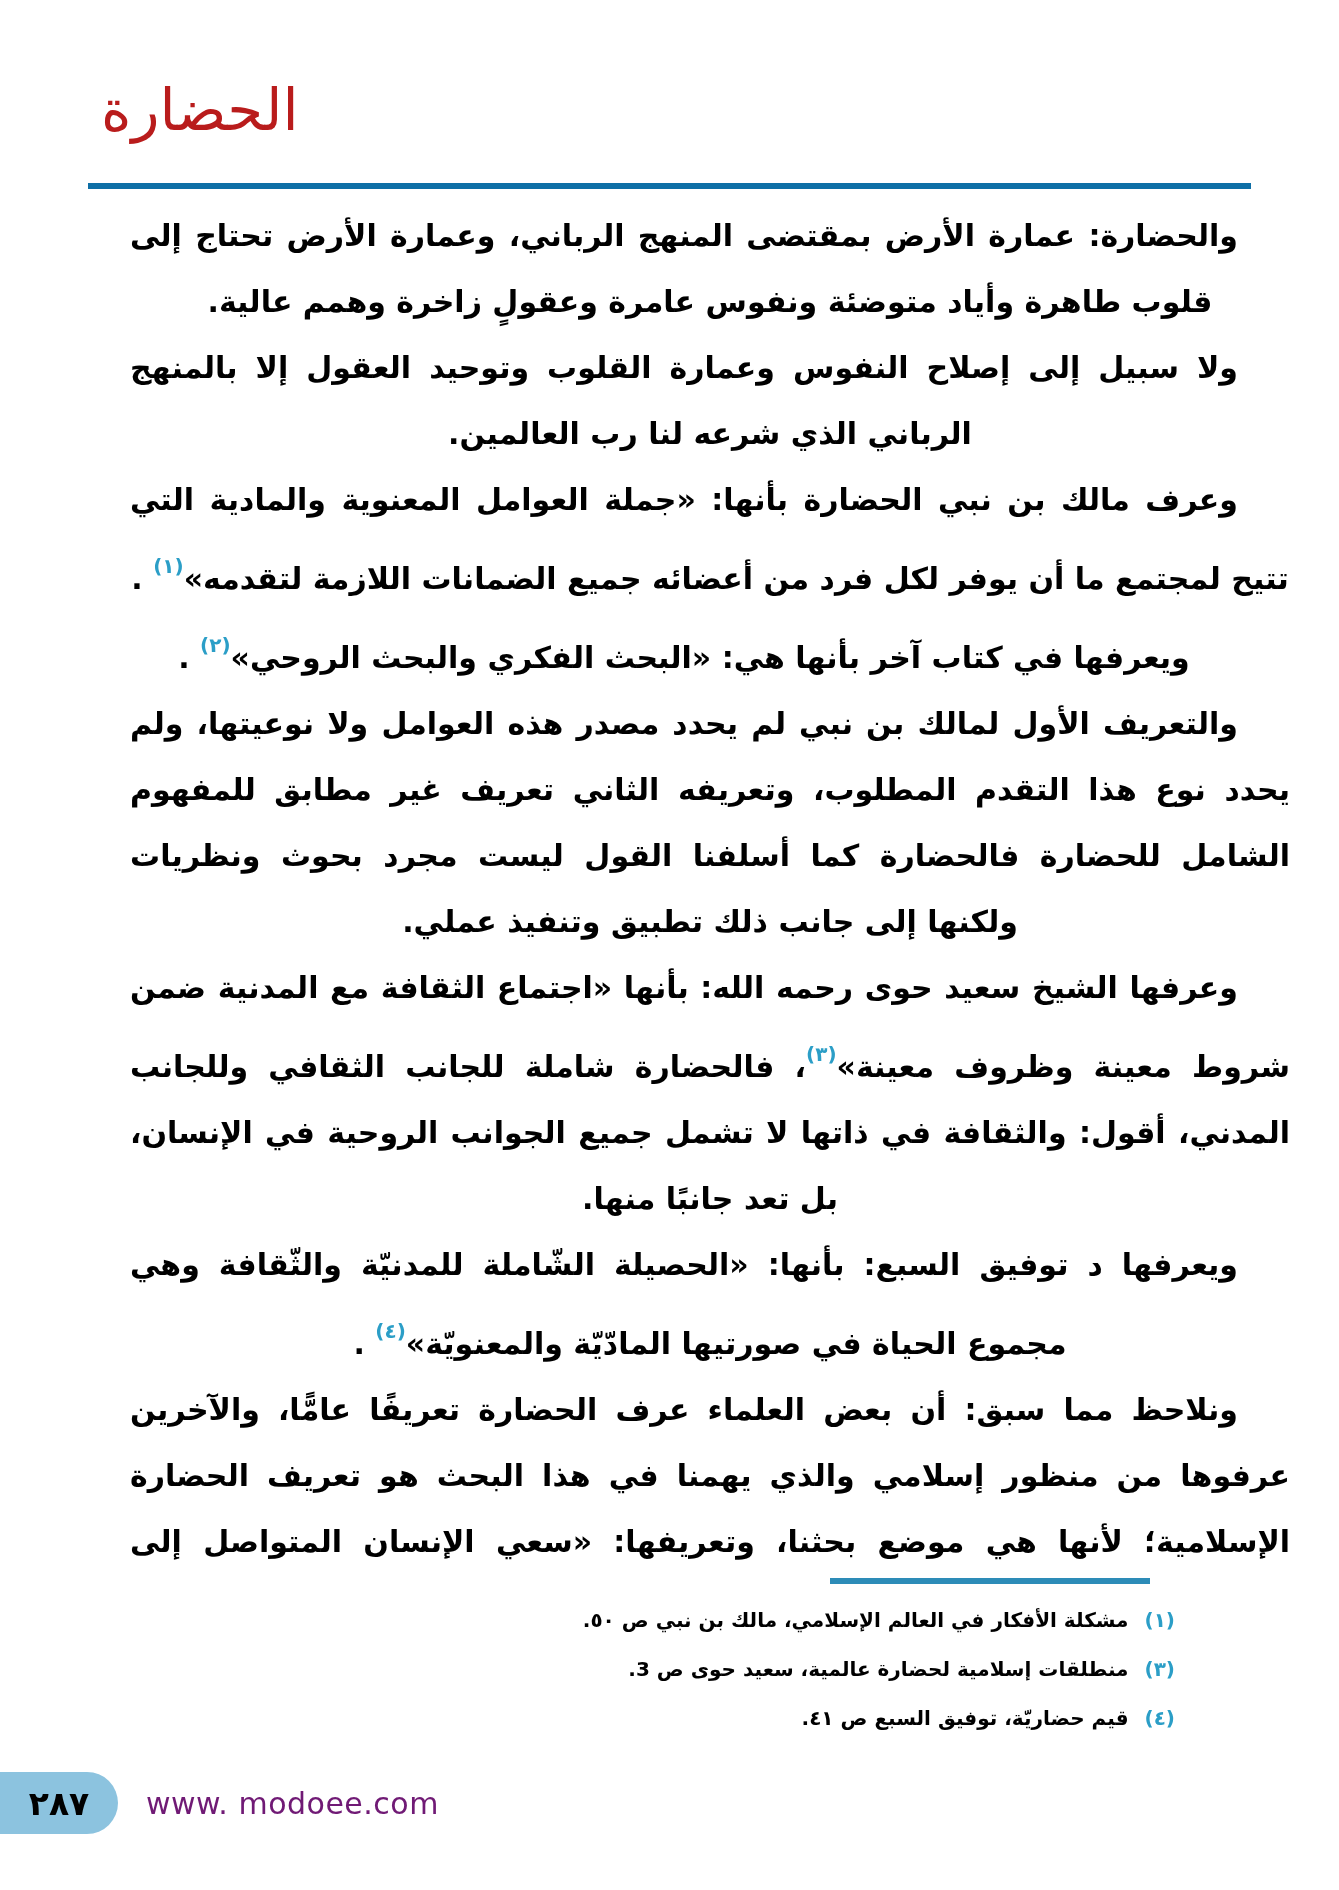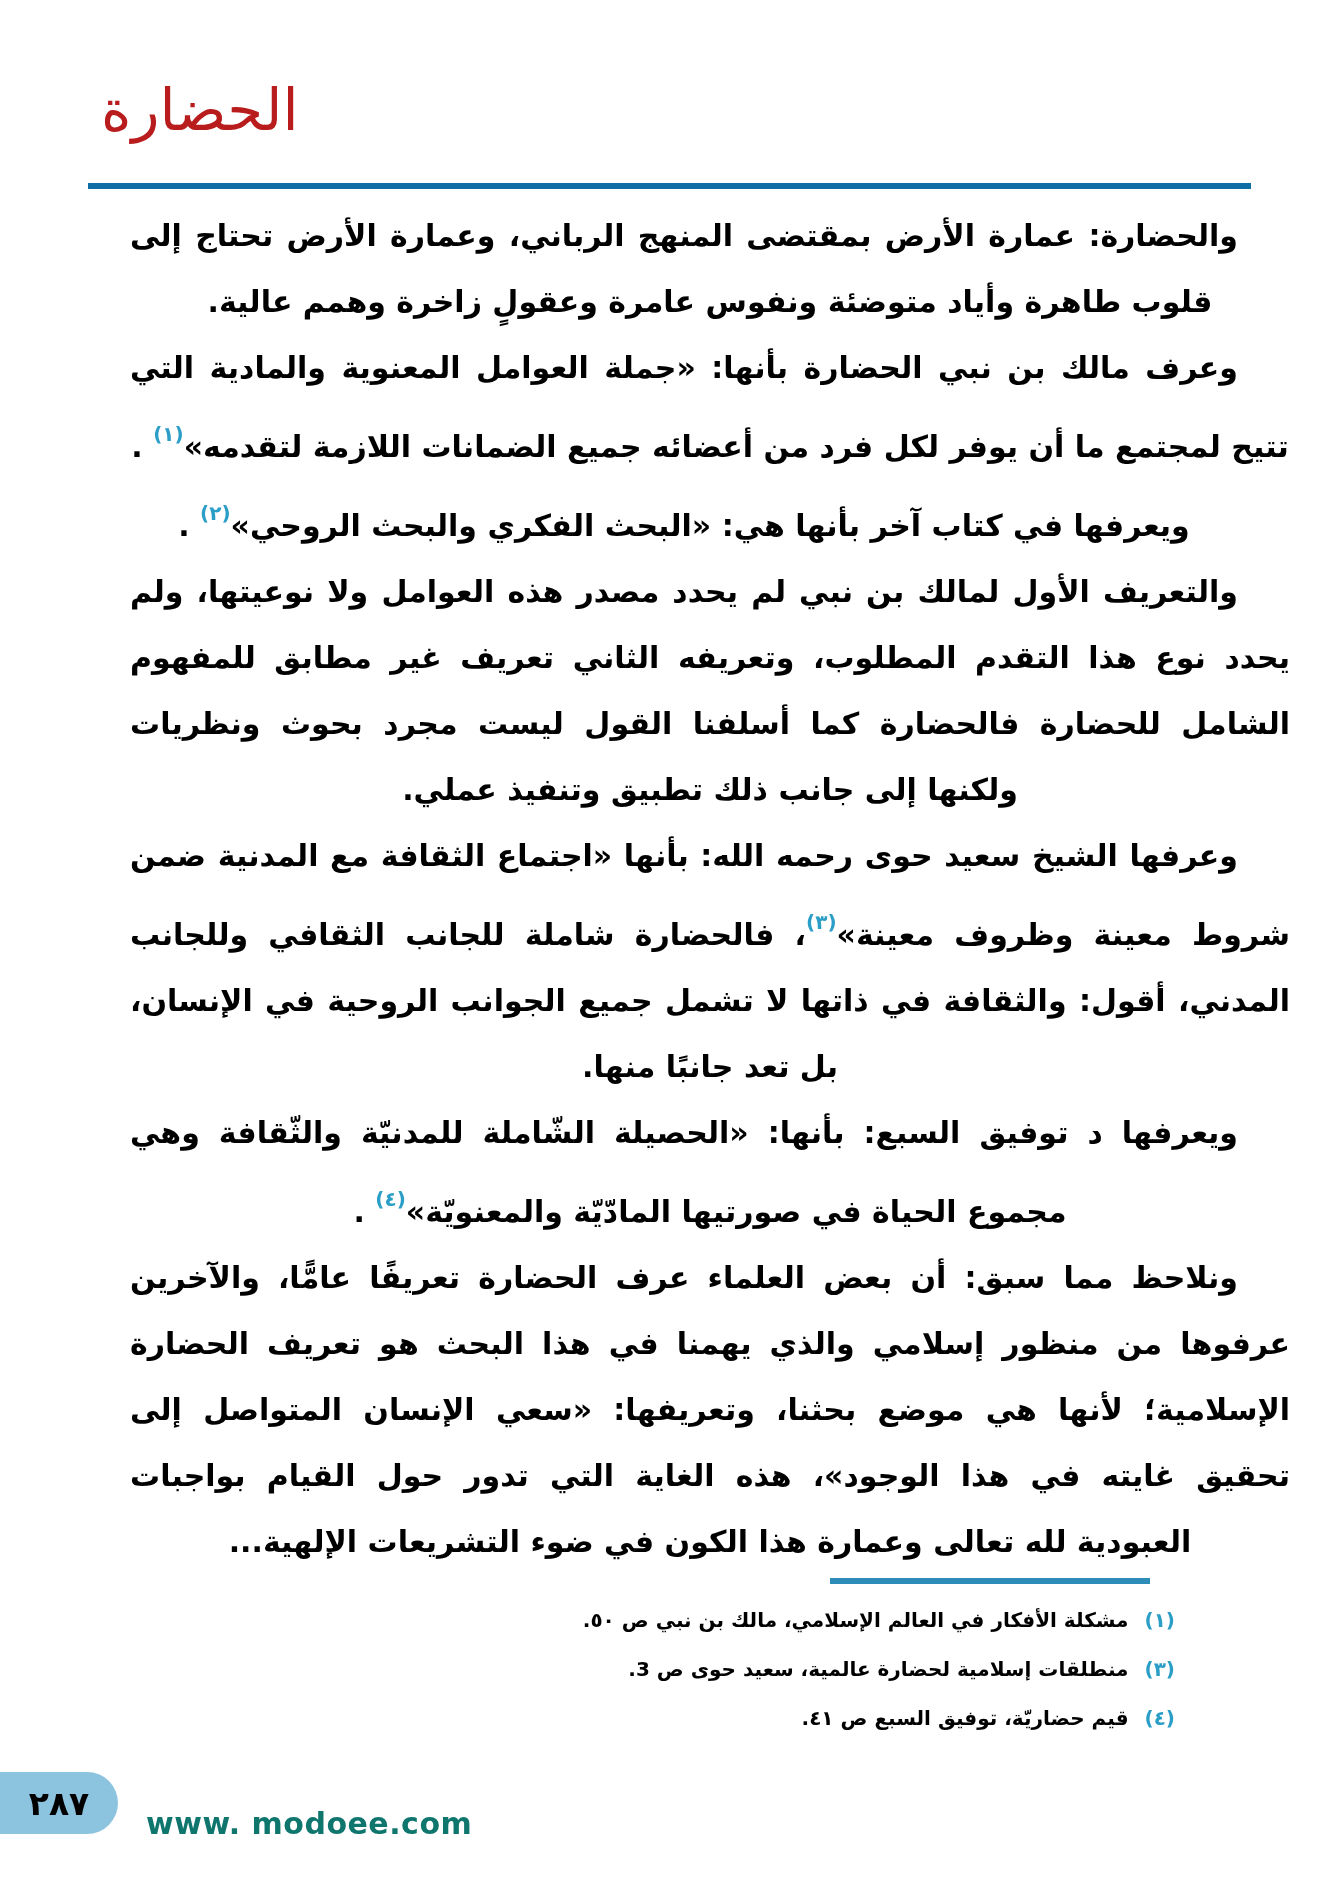--- a/index.html
+++ b/index.html
@@ -67,37 +67,37 @@
     border-radius:0 34px 34px 0;
     display:flex;align-items:center;justify-content:center;
   }
   .page-number{
     color:#000000;
     font-size:33px;font-weight:bold;
     letter-spacing:2px;
   }
   .site-url{
     position:absolute;left:146px;top:1786px;
-    color:#0f766e;
-    font-size:30px;font-weight:bold;
+    color:#701a75;
+    font-size:30px;font-weight:normal;
     letter-spacing:.5px;
-    margin-top:20px;
   }
 </style>
 </head>
 <body>
 
 <div class="page">
 
   <div class="chapter-title">الحضارة</div>
 
   <div class="header-rule"></div>
 
   <main class="body-text">
       <p class="para"><span>والحضارة: عمارة الأرض بمقتضى المنهج الرباني، وعمارة الأرض تحتاج إلى قلوب طاهرة وأياد متوضئة ونفوس عامرة وعقولٍ زاخرة وهمم عالية.</span></p>
+      <p class="para"><span>ولا سبيل إلى إصلاح النفوس وعمارة القلوب وتوحيد العقول إلا بالمنهج الرباني الذي شرعه لنا رب العالمين.</span></p>
       <p class="para"><span>وعرف مالك بن نبي الحضارة بأنها: «جملة العوامل المعنوية والمادية التي تتيح لمجتمع ما أن يوفر لكل فرد من أعضائه جميع الضمانات اللازمة لتقدمه»</span><span class="fn-ref">(١)</span><span> .</span></p>
       <p class="para"><span>ويعرفها في كتاب آخر بأنها هي: «البحث الفكري والبحث الروحي»</span><span class="fn-ref">(٢)</span><span> .</span></p>
       <p class="para"><span>والتعريف الأول لمالك بن نبي لم يحدد مصدر هذه العوامل ولا نوعيتها، ولم يحدد نوع هذا التقدم المطلوب، وتعريفه الثاني تعريف غير مطابق للمفهوم الشامل للحضارة فالحضارة كما أسلفنا القول ليست مجرد بحوث ونظريات ولكنها إلى جانب ذلك تطبيق وتنفيذ عملي.</span></p>
       <p class="para"><span>وعرفها الشيخ سعيد حوى رحمه الله: بأنها «اجتماع الثقافة مع المدنية ضمن شروط معينة وظروف معينة»</span><span class="fn-ref">(٣)</span><span>، فالحضارة شاملة للجانب الثقافي وللجانب المدني، أقول: والثقافة في ذاتها لا تشمل جميع الجوانب الروحية في الإنسان، بل تعد جانبًا منها.</span></p>
       <p class="para"><span>ويعرفها د توفيق السبع: بأنها: «الحصيلة الشّاملة للمدنيّة والثّقافة وهي مجموع الحياة في صورتيها المادّيّة والمعنويّة»</span><span class="fn-ref">(٤)</span><span> .</span></p>
       <p class="para"><span>ونلاحظ مما سبق: أن بعض العلماء عرف الحضارة تعريفًا عامًّا، والآخرين عرفوها من منظور إسلامي والذي يهمنا في هذا البحث هو تعريف الحضارة الإسلامية؛ لأنها هي موضع بحثنا، وتعريفها: «سعي الإنسان المتواصل إلى تحقيق غايته في هذا الوجود»، هذه الغاية التي تدور حول القيام بواجبات العبودية لله تعالى وعمارة هذا الكون في ضوء التشريعات الإلهية...</span></p>
     </main>
 
   <div class="fn-sep"></div>
 

